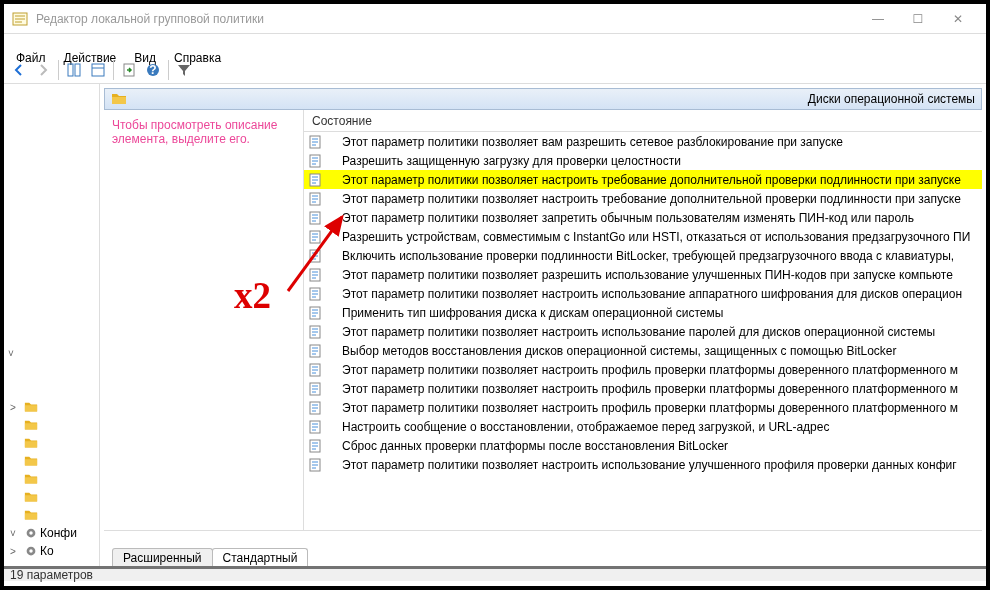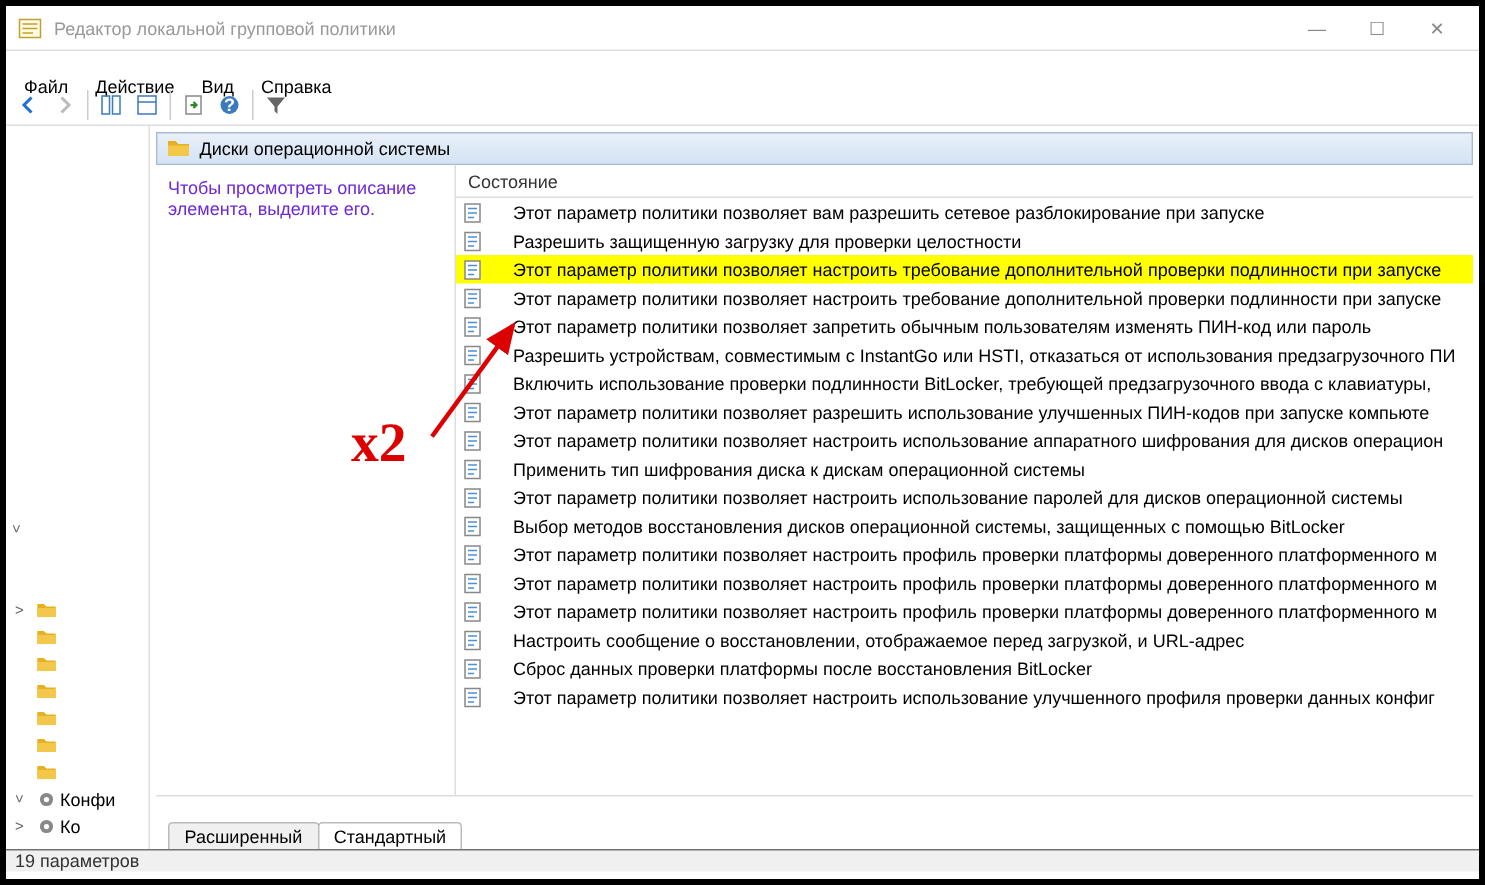--- a/index.html
+++ b/index.html
@@ -14,34 +14,34 @@
 .toolbar { height: 28px; border-bottom: 1px solid #ddd; display: flex; align-items: center; padding: 0 4px; gap: 2px; }
 .toolbar .btn { width: 22px; height: 22px; display: flex; align-items: center; justify-content: center; border: 1px solid transparent; }
 .toolbar .sep { width: 1px; height: 20px; background: #ccc; margin: 0 2px; }
 .content { display: flex; height: calc(100% - 30px - 22px - 28px - 20px); }
 .treepane { width: 96px; background: #fff; border-right: 1px solid #ddd; position: relative; overflow: hidden; }
 .treepane .folders { position: absolute; bottom: 6px; left: 6px; right: 6px; }
 .tree-row { display: flex; align-items: center; height: 18px; gap: 2px; white-space: nowrap; overflow: hidden; }
 .tree-row .chev { width: 12px; color: #666; font-size: 10px; }
 .tree-row .ic { width: 14px; height: 14px; }
 .rightpane { flex: 1; display: flex; flex-direction: column; background: #fff; overflow: hidden; }
-.pathbar { height: 22px; background: linear-gradient(#e9f0f8, #d4e3f5); border-bottom: 1px solid #a8bcd4; display: flex; align-items: center; padding: 1px 6px; gap: 6px; margin: 4px; margin-bottom: 0; border: 1px solid #a8bcd4; }
+.pathbar { height: 22px; background: linear-gradient(#e9f0f8, #d4e3f5); border-bottom: 1px solid #a8bcd4; display: flex; align-items: center; padding: 1px 6px; gap: 6px; margin: 4px; margin-bottom: 0; border: 1px solid #a8bcd4; justify-content: space-between; }
 .split { flex: 1; display: flex; margin: 0 4px; overflow: hidden; }
-.descpane { width: 200px; padding: 8px; border-right: 1px solid #ddd; background: #fff; color: #6d28d9; }
+.descpane { width: 200px; padding: 8px; border-right: 1px solid #ddd; background: #fff; color: #ec4899; }
 .listpane { flex: 1; display: flex; flex-direction: column; overflow: hidden; position: relative; }
 .listhead { height: 22px; border-bottom: 1px solid #ddd; display: flex; align-items: center; padding: 0 8px; color: #333; background: #fff; }
 .listbody { flex: 1; overflow: hidden; }
 .row { height: 19px; display: flex; align-items: center; padding: 0 4px; gap: 20px; white-space: nowrap; cursor: default; }
 .row.highlight { background: #ffff00; }
 .row .pic { width: 14px; height: 14px; flex-shrink: 0; }
 .tabs { height: 36px; display: flex; align-items: flex-end; padding: 0 8px; border-top: 1px solid #ddd; margin: 0 4px; }
 .tab { padding: 2px 10px; border: 1px solid #bbb; border-bottom: none; border-top-left-radius: 3px; border-top-right-radius: 3px; background: #fff; position: relative; top: 1px; margin-right: -1px; }
 .tab.active { background: #fff; z-index: 1; }
 .tab.inactive { background: #f0f0f0; }
-.statusbar { height: 15px; border-top: 1px solid #737373; display: flex; align-items: center; padding: 0 6px; color: #333; background: #f0f0f0; }
+.statusbar { height: 15px; border-top: 3px solid #737373; display: flex; align-items: center; padding: 0 6px; color: #333; background: #f0f0f0; }
 .annotation { position: absolute; left: 230px; top: 270px; color: #d00; font-size: 37px; font-weight: bold; font-family: Georgia, serif; pointer-events: none; z-index: 10; }
 .arrow { position: absolute; left: 276px; top: 205px; width: 70px; height: 90px; pointer-events: none; z-index: 10; }
 svg.folder-ico .f1 { fill: #f3c749; }
 svg.folder-ico .f2 { fill: #e6b020; }
 svg.doc-ico rect { fill: #fff; stroke: #888; stroke-width: 1; }
 svg.doc-ico line { stroke: #4a90d9; stroke-width: 1; }
 </style>
 </head>
 <body>
 

